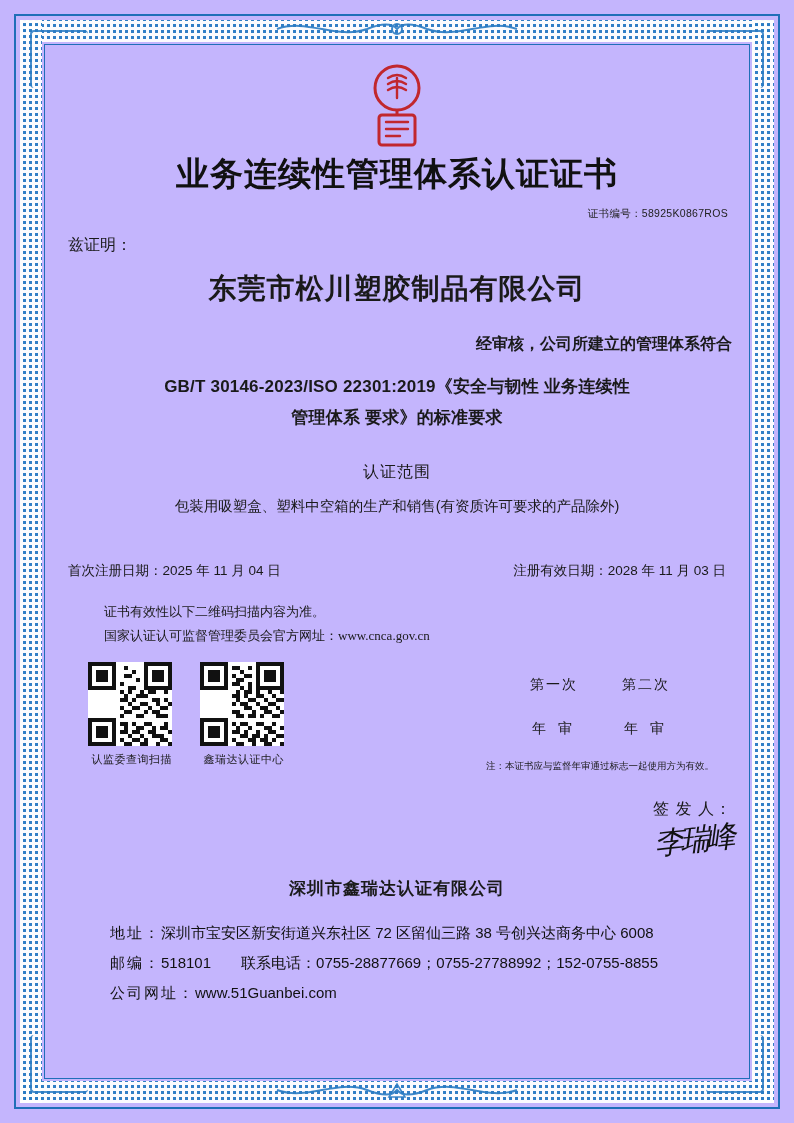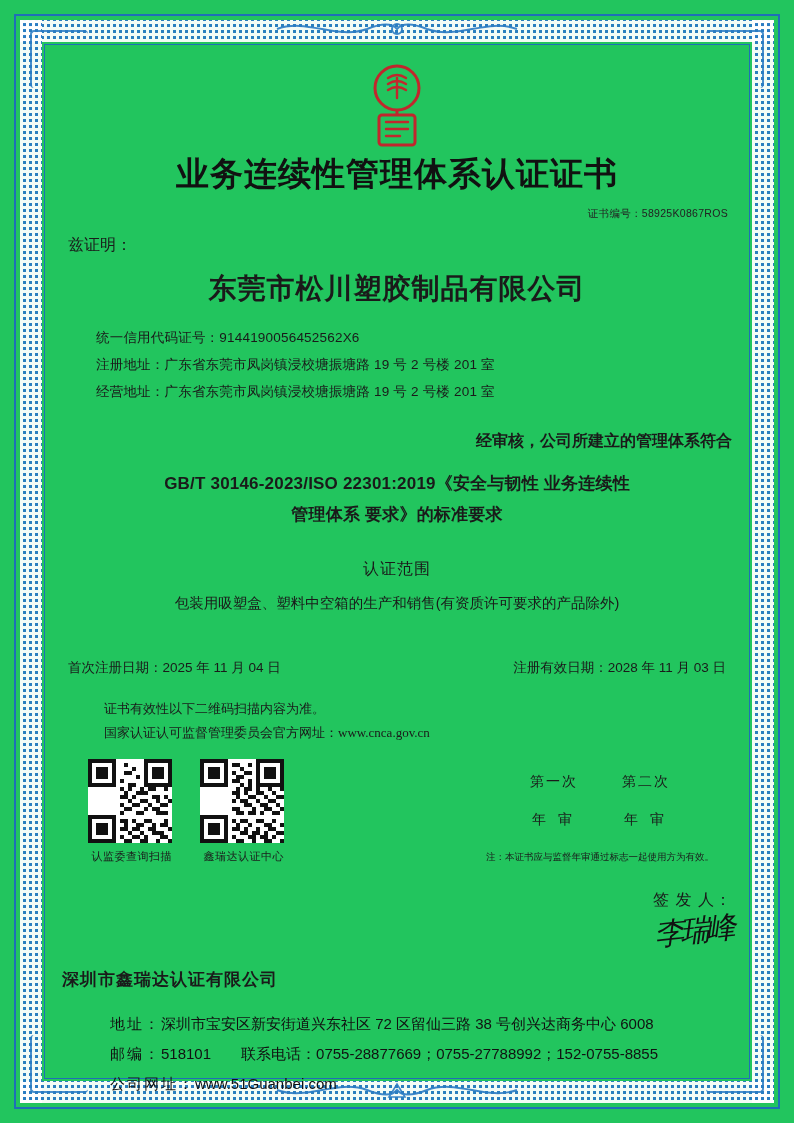--- a/index.html
+++ b/index.html
@@ -13,21 +13,21 @@
     font-family: "Liberation Sans", sans-serif;
     color: #1a1a1a;
     position: relative;
     overflow: hidden;
   }
 
   
   .cert-page {
     position: absolute;
     inset: 0;
-    background: #22c55e;
+    background: #c4b5fd;
   }
   .border-outer {
     position: absolute;
     left: 14px; top: 14px; right: 14px; bottom: 14px;
     border: 2px solid #1f6fb8;
   }
   .border-inner {
     position: absolute;
     left: 44px; top: 44px; right: 44px; bottom: 44px;
     border: 1px solid #1f6fb8;
@@ -193,21 +193,21 @@
     padding-right: 18px;
     padding-top: 14px;
   }
   .audit-heads {
     font-size: 14px;
     letter-spacing: 2px;
   }
   .audit-heads span { display: inline-block; width: 92px; }
   .audit-years {
     font-size: 14px;
-    margin-top: 20px;
+    margin-top: 26px;
     letter-spacing: 4px;
   }
   .audit-years span { display: inline-block; width: 92px; }
   .audit-note {
     font-size: 9.5px;
     margin-top: 22px;
     white-space: nowrap;
   }
 
   .sign-row {
@@ -224,20 +224,21 @@
   .sign-mark {
     font-family: "DejaVu Serif", serif;
     font-size: 30px;
     font-style: italic;
     color: #111;
     margin-left: 6px;
     transform: rotate(-6deg);
     letter-spacing: -4px;
   }
   .issuer {
+    text-align: center;
     font-weight: bold;
     font-size: 17px;
     margin-top: 16px;
     letter-spacing: 1px;
   }
 
   .footer {
     margin-top: 18px;
     padding-left: 48px;
     font-size: 15px;
@@ -290,31 +291,20 @@
     <div class="cert-title">业务连续性管理体系认证证书</div>
 
     <div class="cert-no">
       <span>证书编号：</span><span>58925K0867ROS</span>
     </div>
 
     <div class="lead">兹证明：</div>
 
     <div class="company">东莞市松川塑胶制品有限公司</div>
 
-    <div class="field-list">
-      <div class="field-row">
-        <span class="field-label">统一信用代码证号：</span><span class="field-value">9144190056452562X6</span>
-      </div>
-      <div class="field-row">
-        <span class="field-label">注册地址：</span><span class="field-value">广东省东莞市凤岗镇浸校塘振塘路 19 号 2 号楼 201 室</span>
-      </div>
-      <div class="field-row">
-        <span class="field-label">经营地址：</span><span class="field-value">广东省东莞市凤岗镇浸校塘振塘路 19 号 2 号楼 201 室</span>
-      </div>
-    </div>
 
     <div class="conform">经审核，公司所建立的管理体系符合</div>
     <div class="standard">
       <div>GB/T 30146-2023/ISO 22301:2019《安全与韧性 业务连续性</div>
       <div>管理体系 要求》的标准要求</div>
     </div>
 
     <div class="scope-heading">认证范围</div>
     <div class="scope-text">包装用吸塑盒、塑料中空箱的生产和销售(有资质许可要求的产品除外)</div>
 

